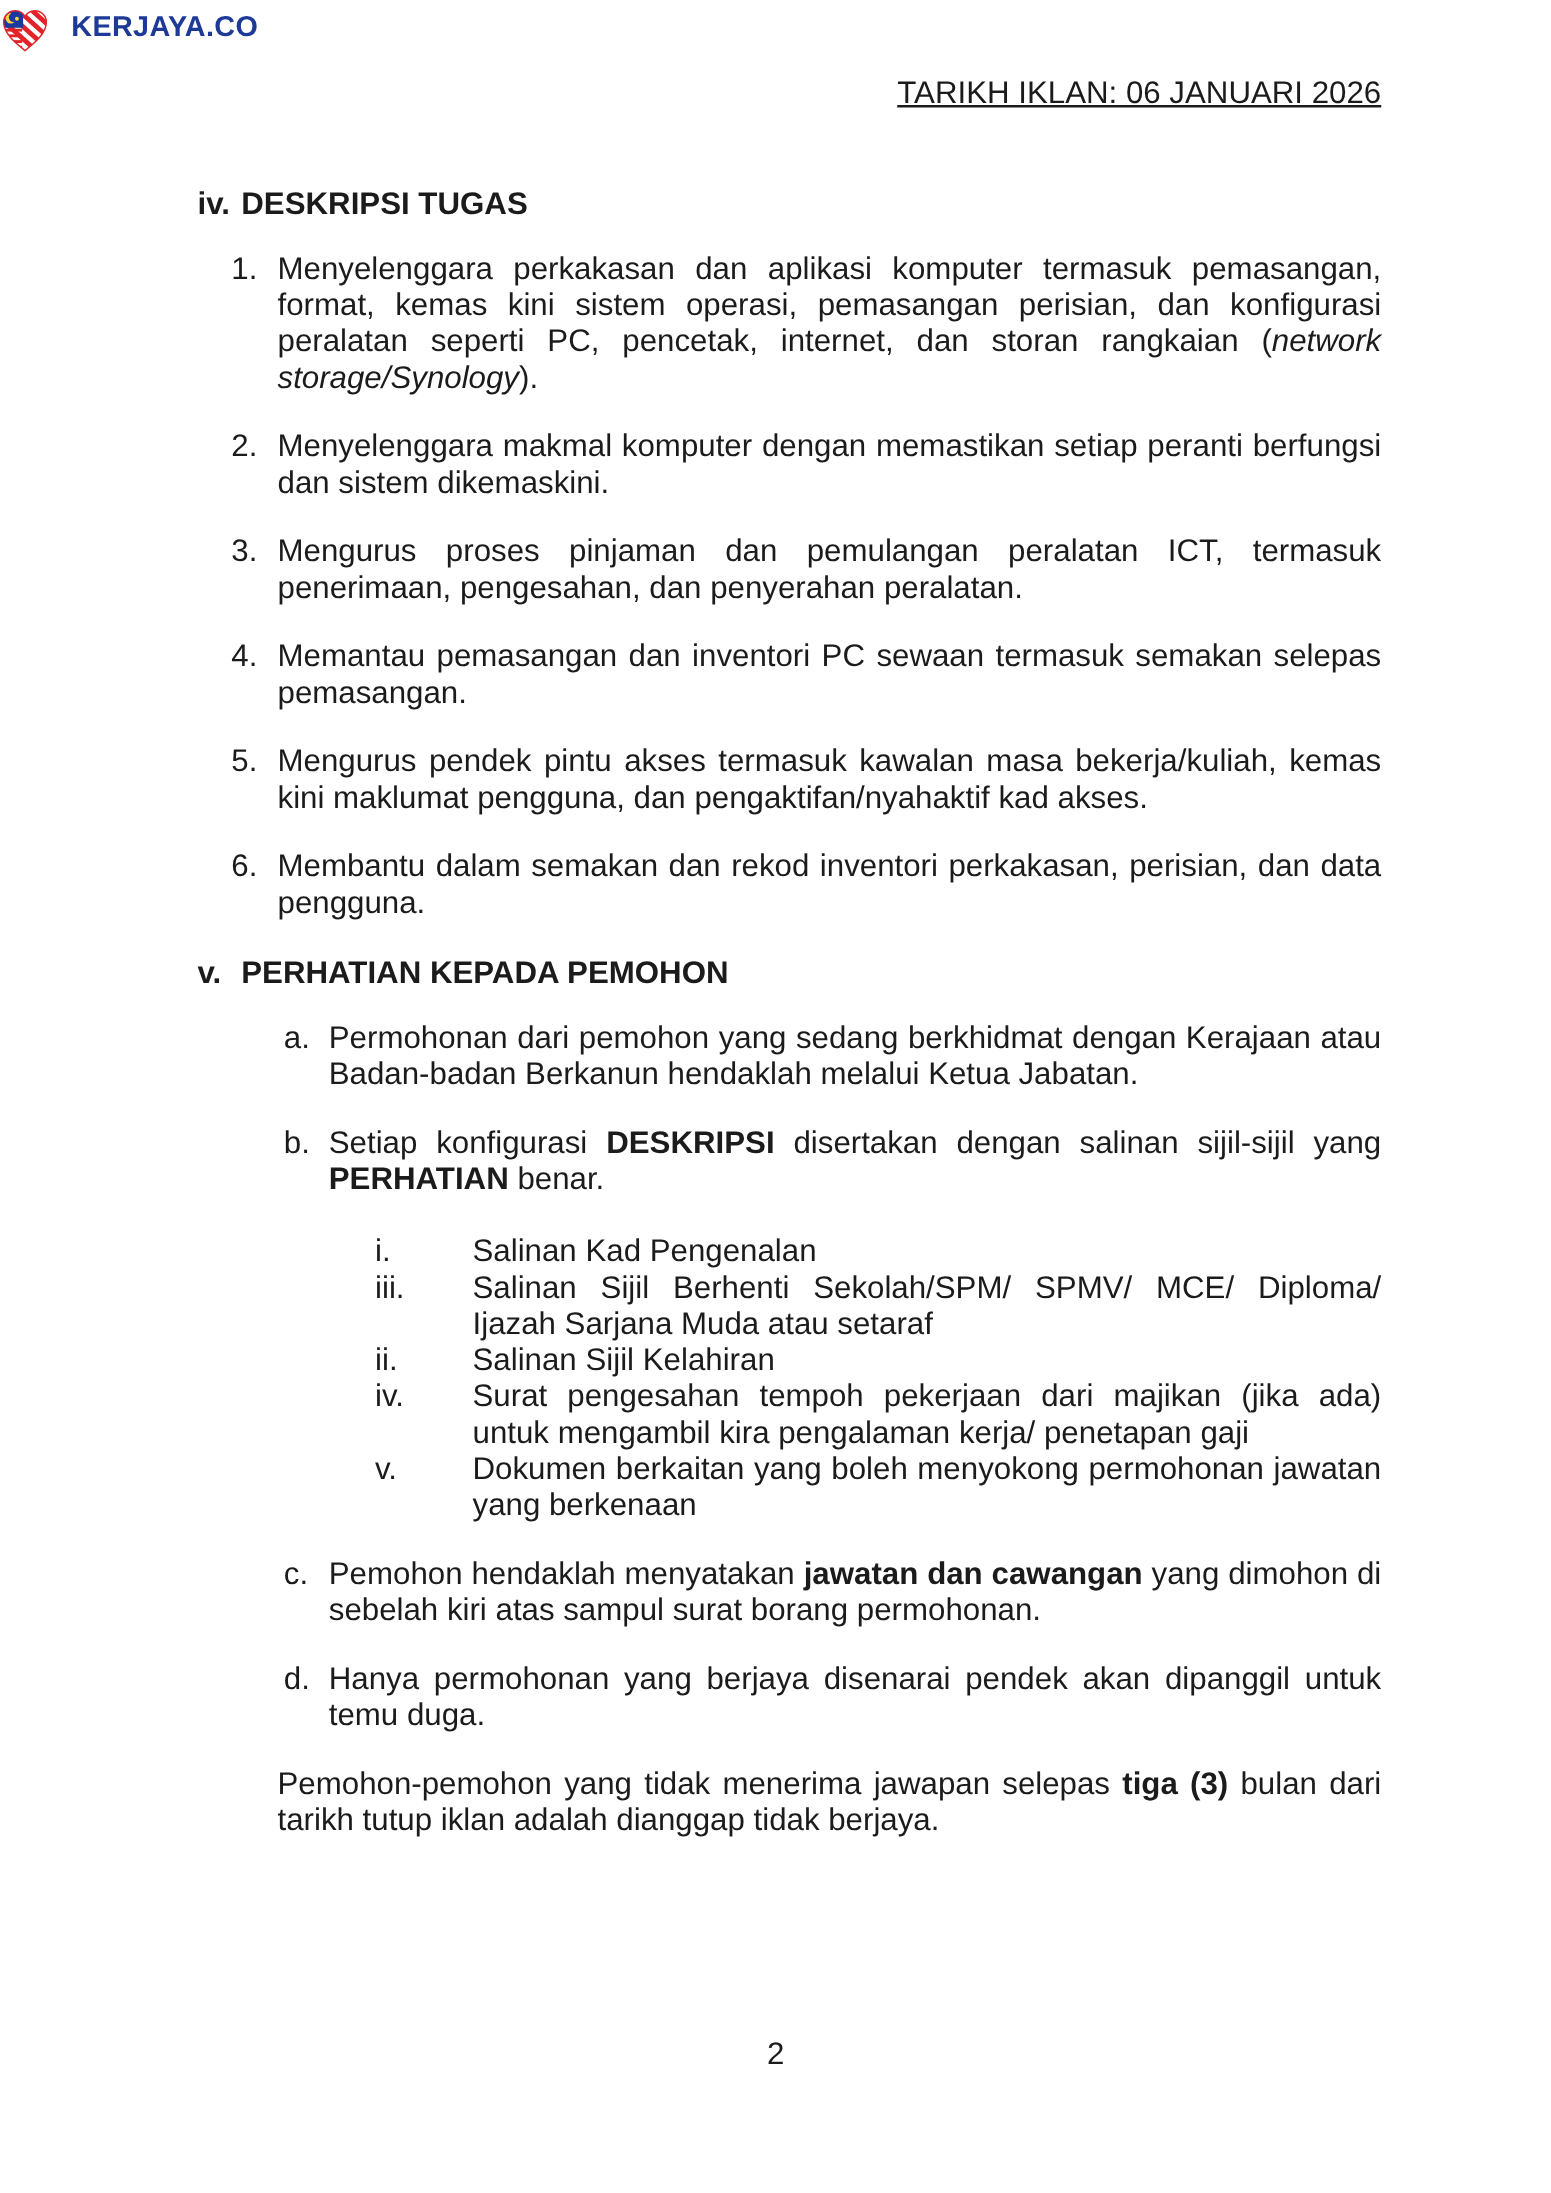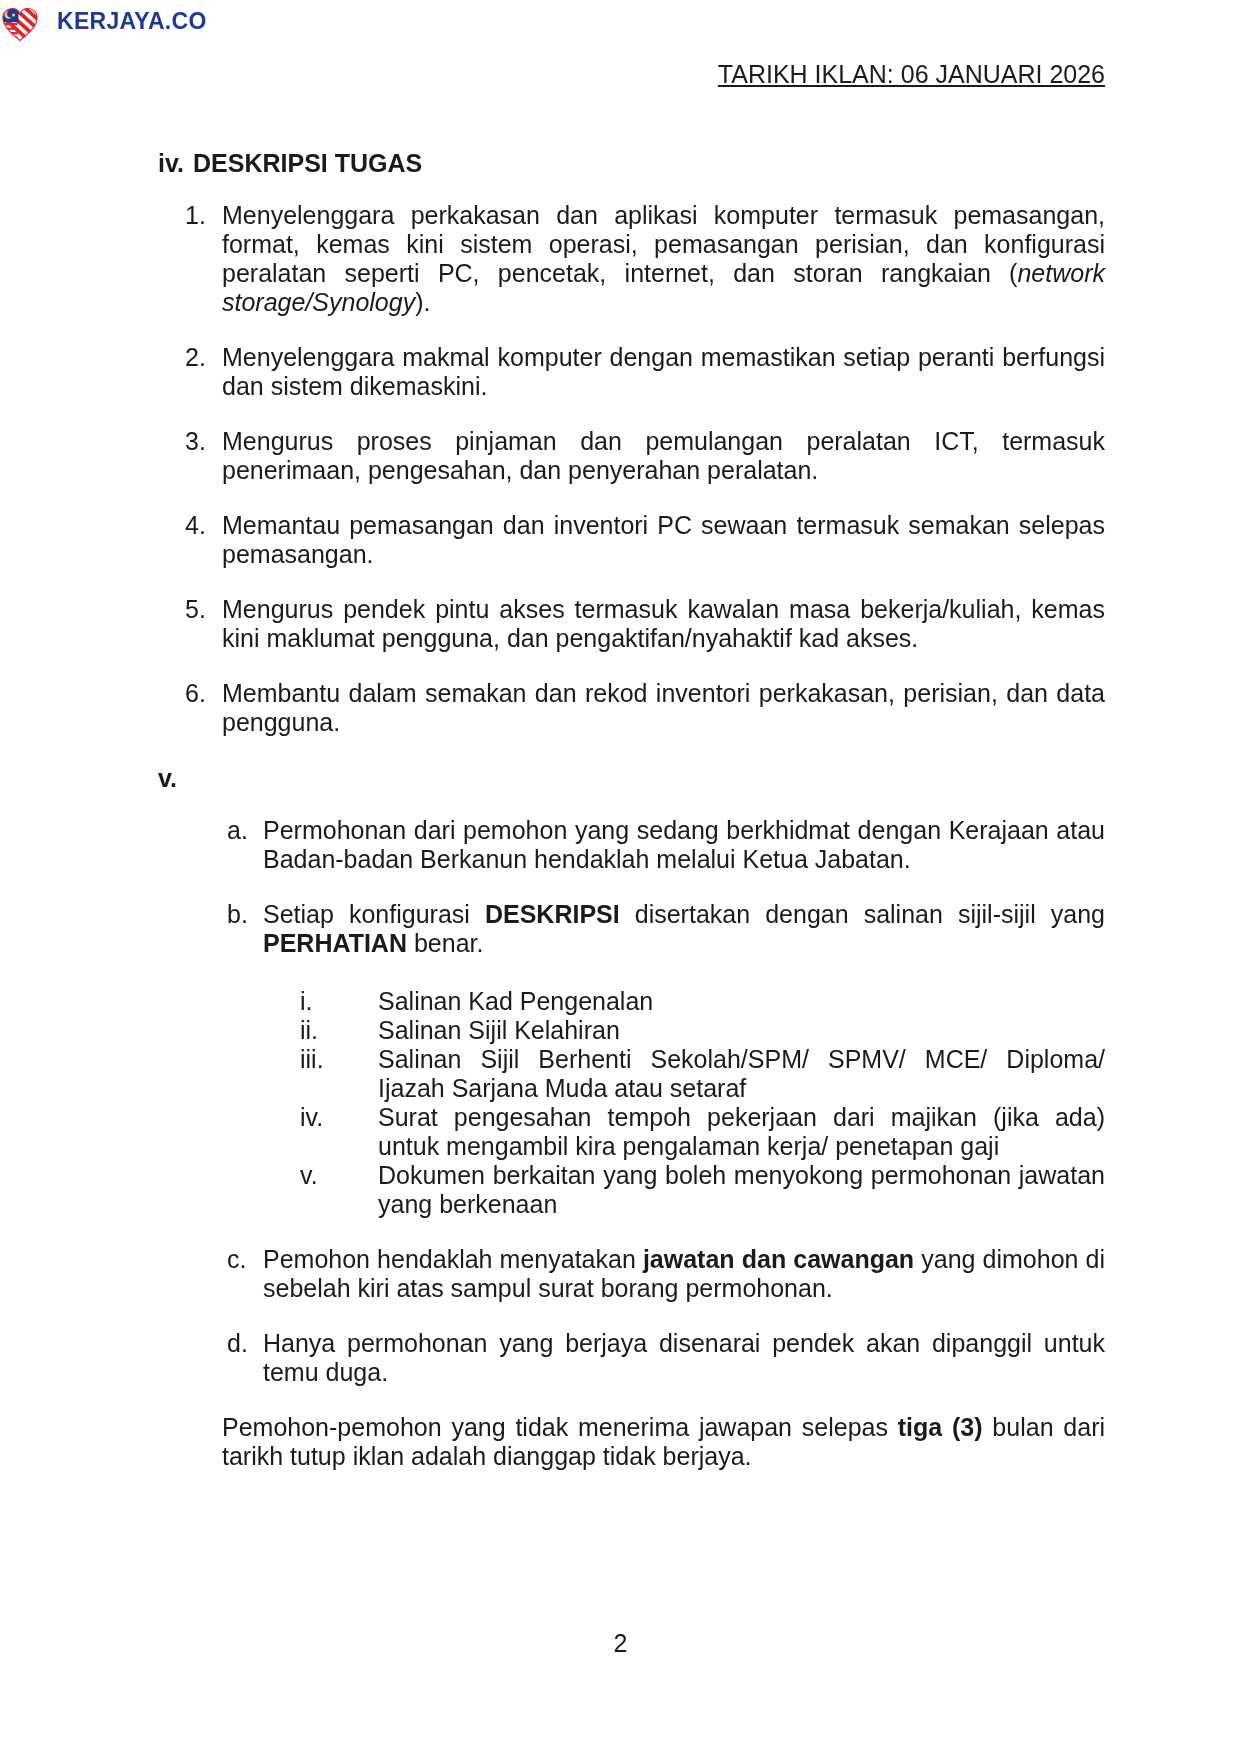--- a/index.html
+++ b/index.html
@@ -152,43 +152,44 @@
   <div class="li">
     <span class="li-marker">6.</span>
     <div class="li-body"><span>Membantu dalam semakan dan rekod inventori perkakasan, perisian, dan data pengguna.</span></div>
   </div>
 </div>
   </section>
 
   <section class="doc-section">
     <h2 class="sec-heading">
       <span class="sec-marker">v.</span>
+      <span class="sec-title">PERHATIAN KEPADA PEMOHON</span>
     </h2>
     <div class="sec-items alpha-list">
   <div class="li">
     <span class="li-marker">a.</span>
     <div class="li-body"><span>Permohonan dari pemohon yang sedang berkhidmat dengan Kerajaan atau Badan-badan Berkanun hendaklah melalui Ketua Jabatan.</span></div>
   </div>
 
   <div class="li">
     <span class="li-marker">b.</span>
     <div class="li-body"><span>Setiap konfigurasi </span><span class="b">DESKRIPSI</span><span> disertakan dengan salinan sijil-sijil yang </span><span class="b">PERHATIAN</span><span> benar.</span><div class="sub-list">
   <div class="sli">
     <span class="sli-marker">i.</span>
     <div class="sli-body"><span>Salinan Kad Pengenalan</span></div>
   </div>
 
   <div class="sli">
+    <span class="sli-marker">iii.</span>
+    <div class="sli-body"><span>Salinan Sijil Berhenti Sekolah/SPM/ SPMV/ MCE/ Diploma/ Ijazah Sarjana Muda atau setaraf</span></div>
+  </div>
+
+  <div class="sli">
     <span class="sli-marker">ii.</span>
     <div class="sli-body"><span>Salinan Sijil Kelahiran</span></div>
-  </div>
-
-  <div class="sli">
-    <span class="sli-marker">iii.</span>
-    <div class="sli-body"><span>Salinan Sijil Berhenti Sekolah/SPM/ SPMV/ MCE/ Diploma/ Ijazah Sarjana Muda atau setaraf</span></div>
   </div>
 
   <div class="sli">
     <span class="sli-marker">iv.</span>
     <div class="sli-body"><span>Surat pengesahan tempoh pekerjaan dari majikan (jika ada) untuk mengambil kira pengalaman kerja/ penetapan gaji</span></div>
   </div>
 
   <div class="sli">
     <span class="sli-marker">v.</span>
     <div class="sli-body"><span>Dokumen berkaitan yang boleh menyokong permohonan jawatan yang berkenaan</span></div>

